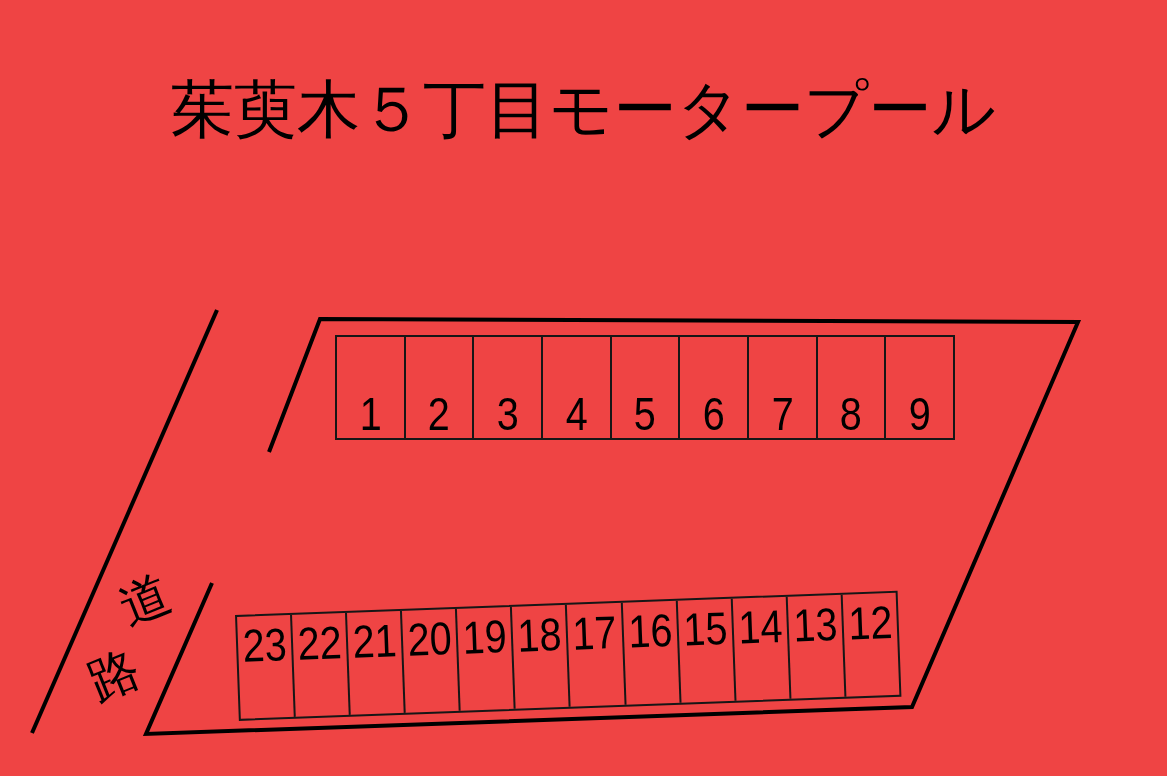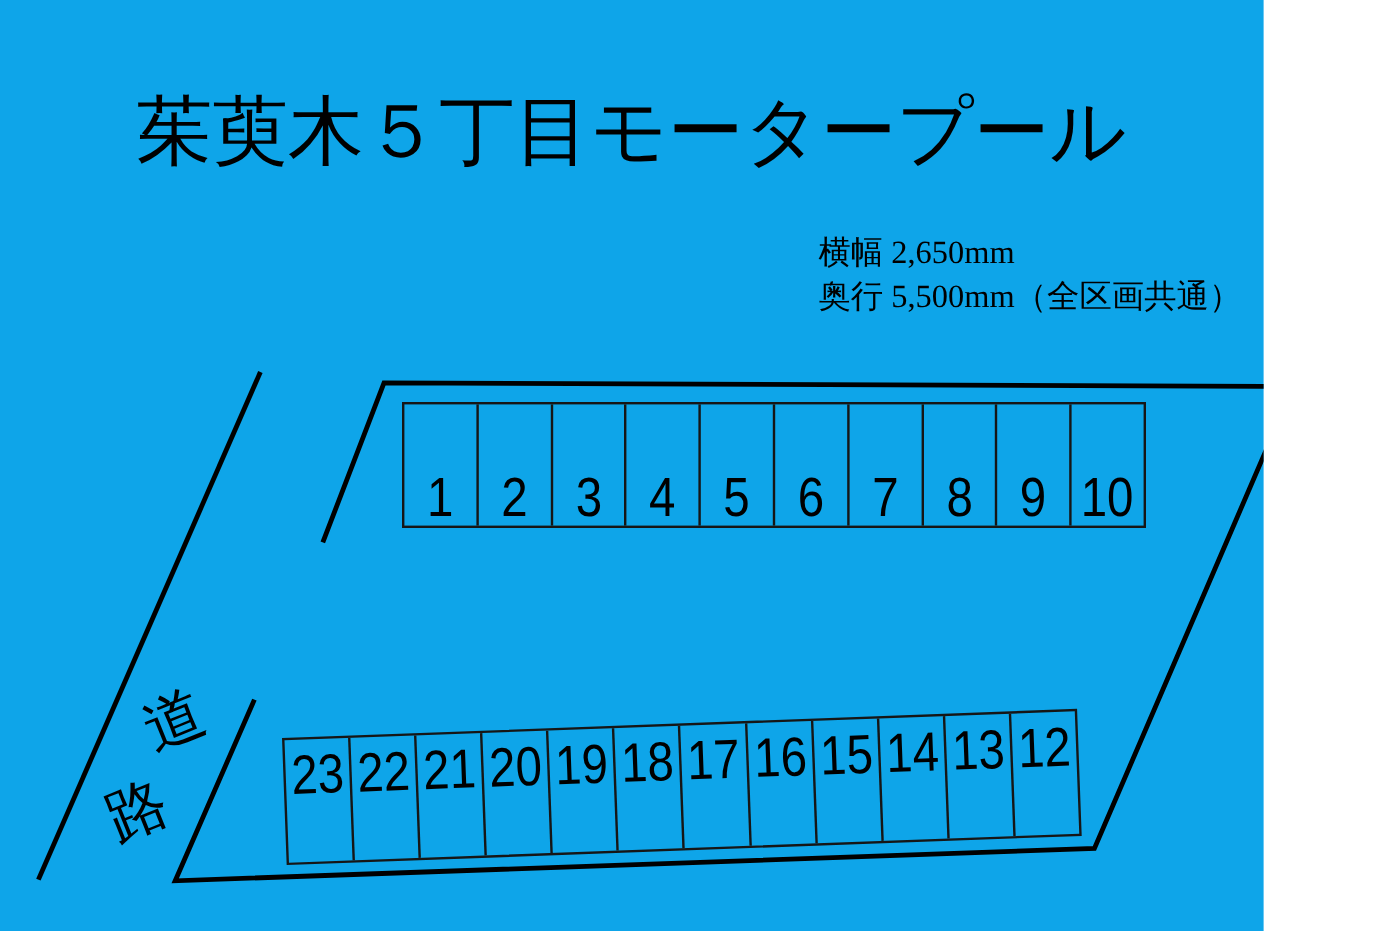--- a/index.html
+++ b/index.html
@@ -2,23 +2,23 @@
 <html><head>
 <meta charset="utf-8">
 <style>
   html, body {
     margin: 0;
     padding: 0;
     background: #ffffff;
   }
   .canvas {
     position: relative;
-    width: 1053px;
+    width: 1167px;
     height: 776px;
-    background: #0ea5e9;
+    background: #ef4444;
     color: #000000;
     font-family: "Liberation Serif", "DejaVu Serif", serif;
     overflow: hidden;
   }
   .title {
     position: absolute;
     top: 74px;
     left: 0;
     width: 100%;
     text-align: center;
@@ -105,24 +105,20 @@
   .road-char-1 { left: 120px; top: 575px; }
   .road-char-2 { left: 89px;  top: 650px; }
 </style>
 </head>
 <body>
 
 <div class="canvas">
 
   <div class="title">茱萸木５丁目モータープール</div>
 
-  <div class="specs">
-    <div>横幅 2,650mm</div>
-    <div>奥行 5,500mm（全区画共通）</div>
-  </div>
 
   <svg class="outline-svg" viewBox="0 0 1167 776" xmlns="http://www.w3.org/2000/svg">
     <line x1="217" y1="310" x2="32" y2="733"></line>
     <path d="M 269 452 L 320 319 L 1078 322 L 912 707 L 146 734 L 212 583"></path>
   </svg>
 
   <div class="row top-row">
     <div class="cell">
         <span class="num">1</span>
       </div>
@@ -142,23 +138,20 @@
         <span class="num">6</span>
       </div>
     <div class="cell">
         <span class="num">7</span>
       </div>
     <div class="cell">
         <span class="num">8</span>
       </div>
     <div class="cell">
         <span class="num">9</span>
-      </div>
-    <div class="cell">
-        <span class="num">10</span>
       </div>
   </div>
 
   <div class="row bottom-row">
     <div class="cell">
         <span class="num">23</span>
       </div>
     <div class="cell">
         <span class="num">22</span>
       </div>

